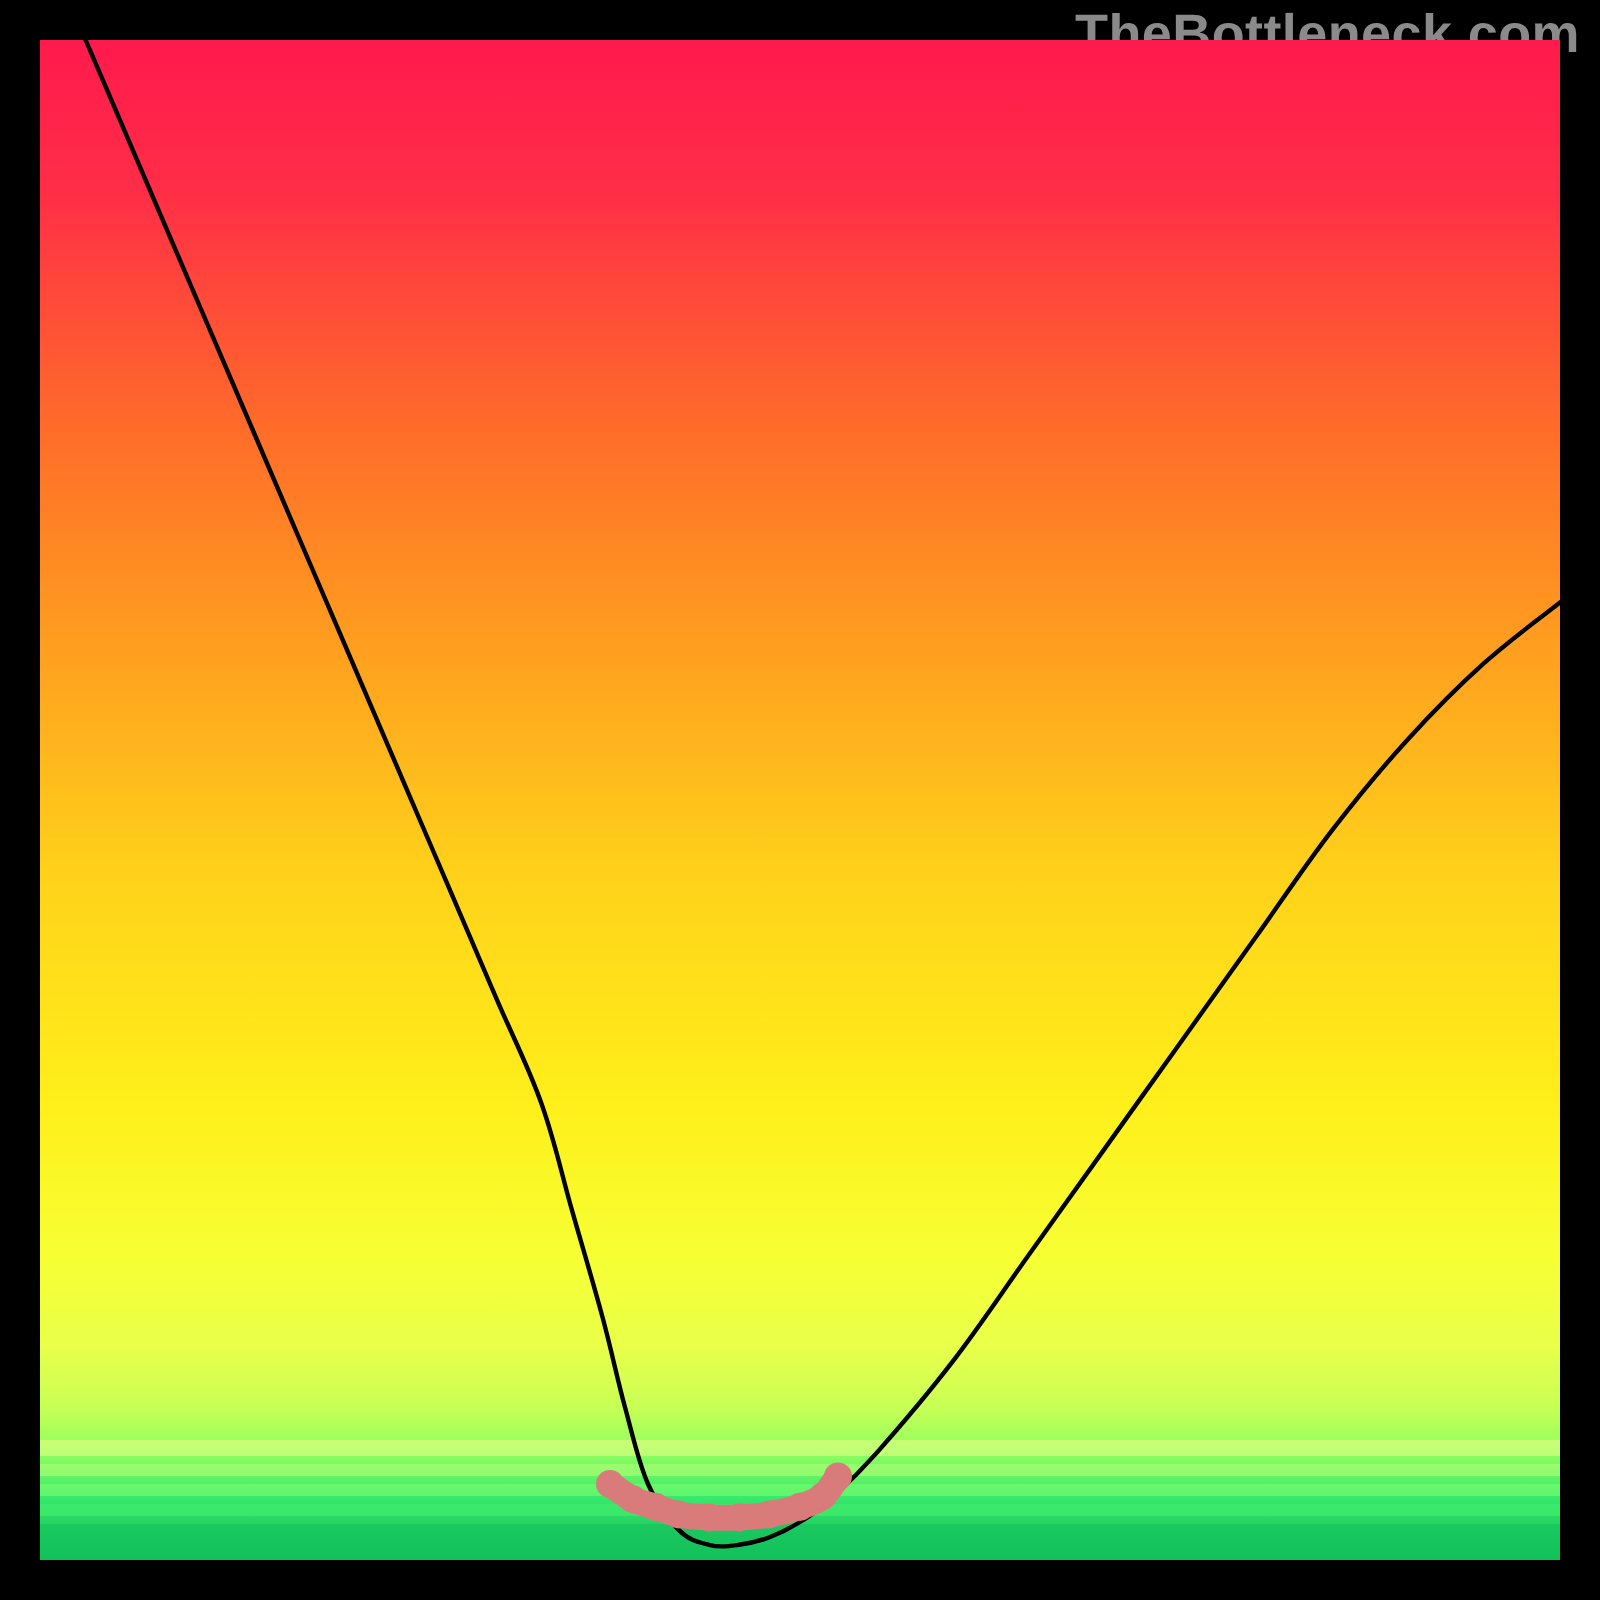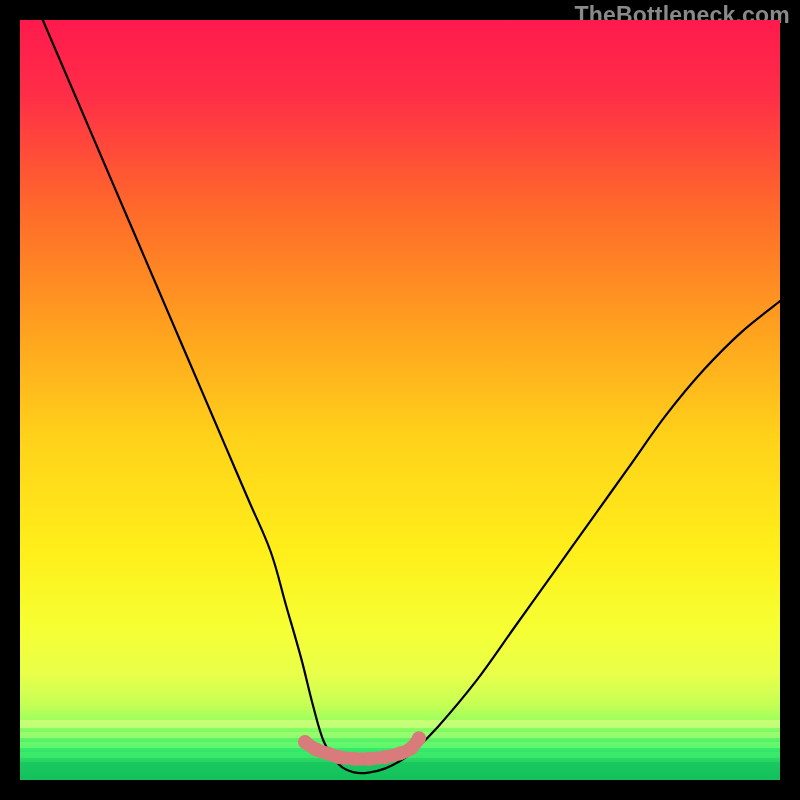--- a/index.html
+++ b/index.html
@@ -24,21 +24,21 @@
     top: 20px;
     width: 760px;
     height: 760px;
     overflow: hidden;
   }
   .watermark {
     position: absolute;
     top: 2px;
     right: 10px;
     font-family: Arial, Helvetica, sans-serif;
-    font-size: 23px;
+    font-size: 27px;
     font-weight: 600;
     color: #8a8a8a;
     letter-spacing: 0.2px;
   }
   svg {
     display: block;
   }
 </style>
 </head>
 <body>

